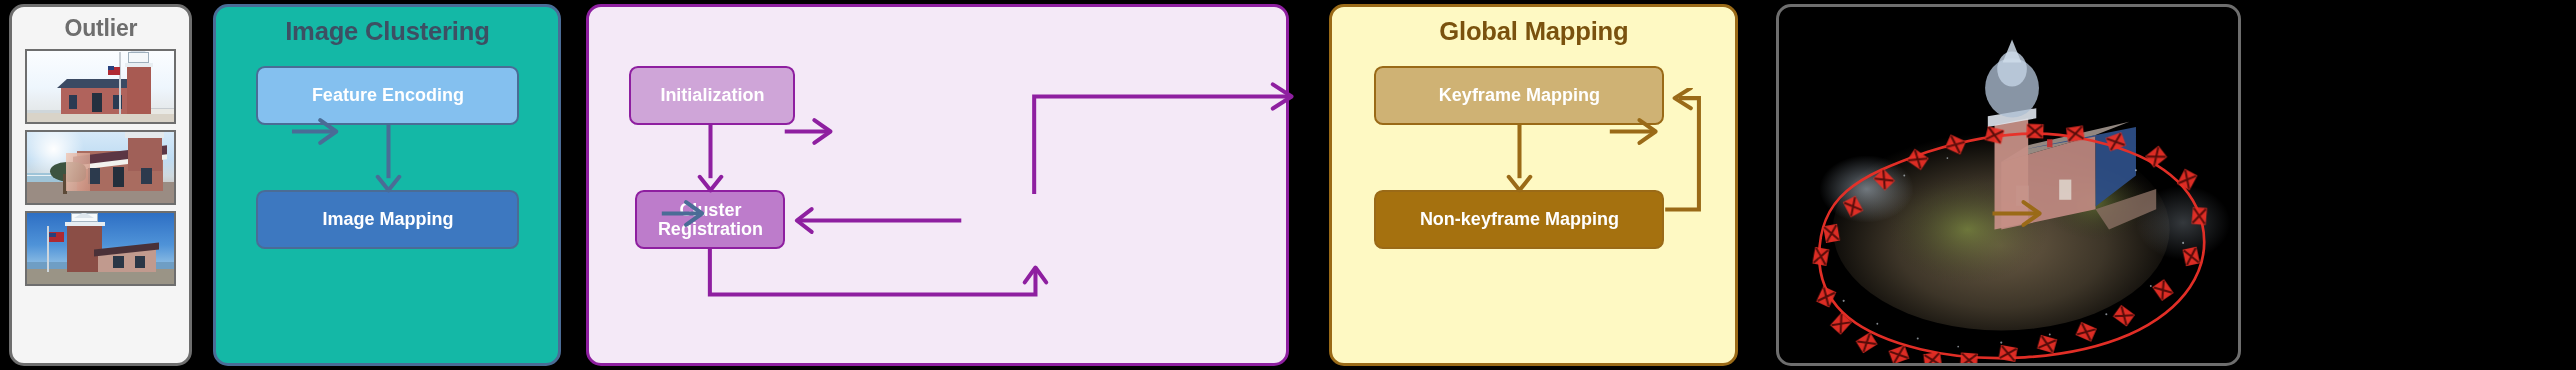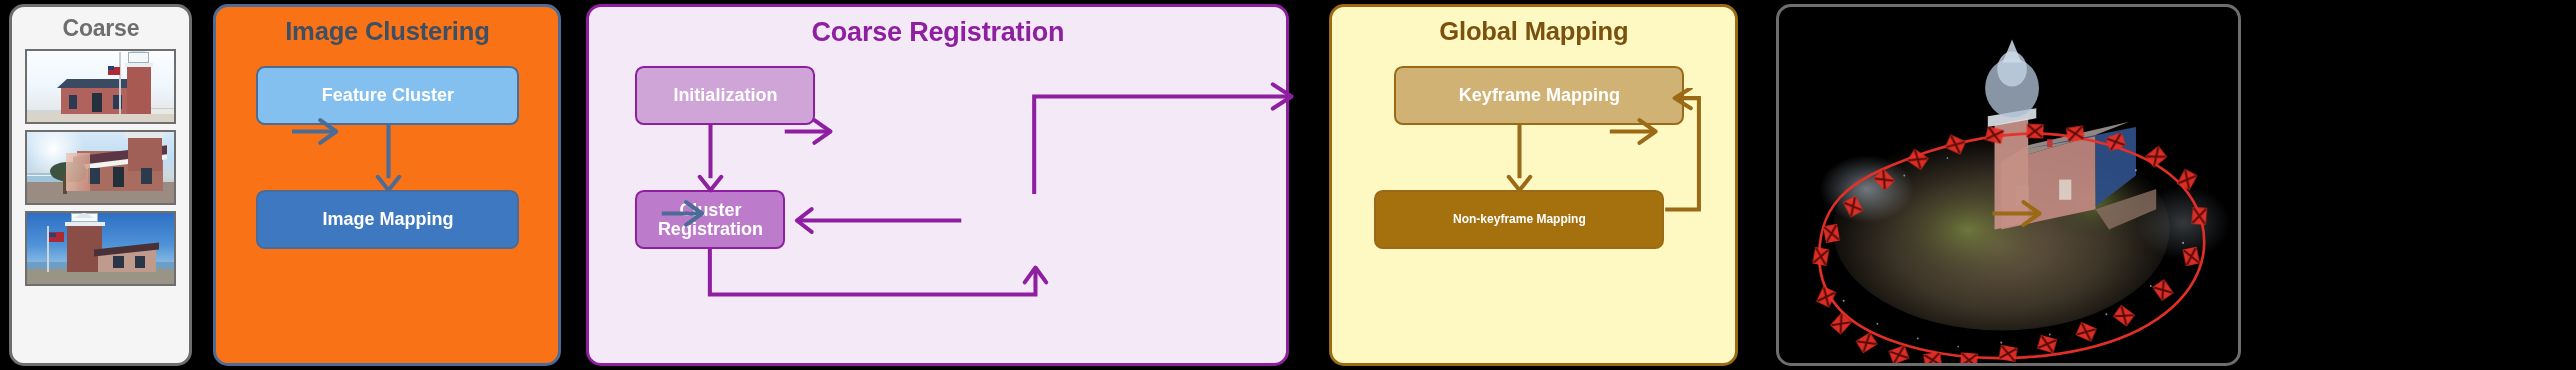--- a/index.html
+++ b/index.html
@@ -69,21 +69,21 @@
   .photo-b { background: linear-gradient(#d6e9f8 0%, #bfdcf3 38%, #cfd9de 62%, #b9a89d 100%); }
   
   .photo-c { background: linear-gradient(#2e6fc4 0%, #4f93d8 45%, #86b8e2 70%, #9ba290 100%); }
 
   .pshape { position: absolute; }
 
   
   #stage-clustering {
     width: 348px;
     margin-left: 21px;
-    background: #f97316;
+    background: #14b8a6;
     border-width: 3.4px;
     border-color: #4a6c96;
   }
   #stage-clustering .panel-title { color: #3d4f63; font-size: 25.6px; margin-top: 12px; }
 
   
   #stage-coarse {
     width: 703px;
     margin-left: 25px;
     background: #f4e9f7;
@@ -137,56 +137,56 @@
     left: 40px; top: 59px; width: 263px; height: 59px;
     background: #84c0ef; border-color: #4a6c96; font-size: 18px;
   }
   #node-image-grouping {
     left: 40px; top: 183px; width: 263px; height: 59px;
     background: #3d78c0; border-color: #4a6c96; font-size: 18px;
   }
 
   
   #node-initialization {
-    left: 46px; top: 59px; width: 180px; height: 59px;
+    left: 40px; top: 59px; width: 166px; height: 59px;
     background: #cfa5d8; border-color: #8e1fa0; font-size: 18px;
   }
   #node-cluster-registration {
     left: 46px; top: 183px; width: 150px; height: 59px;
     background: #bd7ccb; border-color: #8e1fa0; font-size: 18px;
   }
   #node-outlier-filtering {
     left: 370px; top: 183px; width: 152px; height: 59px;
     background: #b558c3; border-color: #8e1fa0; font-size: 18px;
   }
 
   
   #node-keyframe-mapping {
     left: 42px; top: 59px; width: 290px; height: 59px;
-    background: #cfb274; border-color: #9a6a17; font-size: 18px; margin-left: 20px;
+    background: #cfb274; border-color: #9a6a17; font-size: 18px;
   }
   #node-nonkeyframe-mapping {
     left: 42px; top: 183px; width: 290px; height: 59px;
-    background: #a5710f; border-color: #9a6a17; font-size: 12px;
+    background: #a5710f; border-color: #9a6a17; font-size: 18px;
   }
 
   
   .conn { position: absolute; z-index: 5; pointer-events: none; }
 
   
   .cloud { position: absolute; inset: 0; z-index: 1; }
   .cloud svg { position: absolute; left: 0; top: 0; }
 </style>
 </head>
 <body>
 
 <div class="pipeline">
 
   <div class="panel" id="stage-images">
-    <div class="panel-title">Coarse</div>
+    <div class="panel-title">Outlier</div>
 
     <div class="thumbs">
 
       <div class="thumb">
         <div class="photo-a" style="position:absolute;inset:0"></div>
 
         <div class="pshape" style="left:0;bottom:0;width:100%;height:11.4px;background:#d9d3c8"></div>
         <div class="pshape" style="left:0;bottom:9.4px;width:38px;height:3.4px;background:#cfd6da"></div>
         <div class="pshape" style="right:0;bottom:8px;width:58px;height:6px;background:#e8e8e4;border-top:1.3px solid #c7ccd0"></div>
 
@@ -256,31 +256,30 @@
         <div class="pshape" style="left:22px;bottom:42px;width:15px;height:10px;background:#ad2a33"></div>
         <div class="pshape" style="left:22px;bottom:47px;width:6.7px;height:4.7px;background:#28407c"></div>
       </div>
 
     </div>
   </div>
 
   <div class="panel" id="stage-clustering">
     <div class="panel-title">Image Clustering</div>
 
-    <div class="node" id="node-feature-encoding">Feature Cluster</div>
+    <div class="node" id="node-feature-encoding">Feature Encoding</div>
     <div class="node" id="node-image-grouping">Image Mapping</div>
 
     <svg class="conn" style="left:155px; top:116px;" width="35" height="70" viewBox="0 0 52 104">
       <path d="M26 2 L26 82" stroke="#4a6c96" stroke-width="6" fill="none"></path>
       <path d="M10 80 L26 100 L42 80" stroke="#4a6c96" stroke-width="6" fill="none" stroke-linecap="round" stroke-linejoin="round"></path>
     </svg>
   </div>
 
   <div class="panel" id="stage-coarse">
-    <div class="panel-title">Coarse Registration</div>
 
     <div class="node" id="node-initialization">Initialization</div>
     <div class="node" id="node-cluster-registration">Cluster Registration</div>
 
     <svg class="conn" style="left:104px; top:116px;" width="35" height="70" viewBox="0 0 52 104">
       <path d="M26 2 L26 82" stroke="#8e1fa0" stroke-width="6" fill="none"></path>
       <path d="M10 80 L26 100 L42 80" stroke="#8e1fa0" stroke-width="6" fill="none" stroke-linecap="round" stroke-linejoin="round"></path>
     </svg>
 
     <svg class="conn" style="left:193px; top:198px;" width="182" height="31" viewBox="0 0 270 46">

